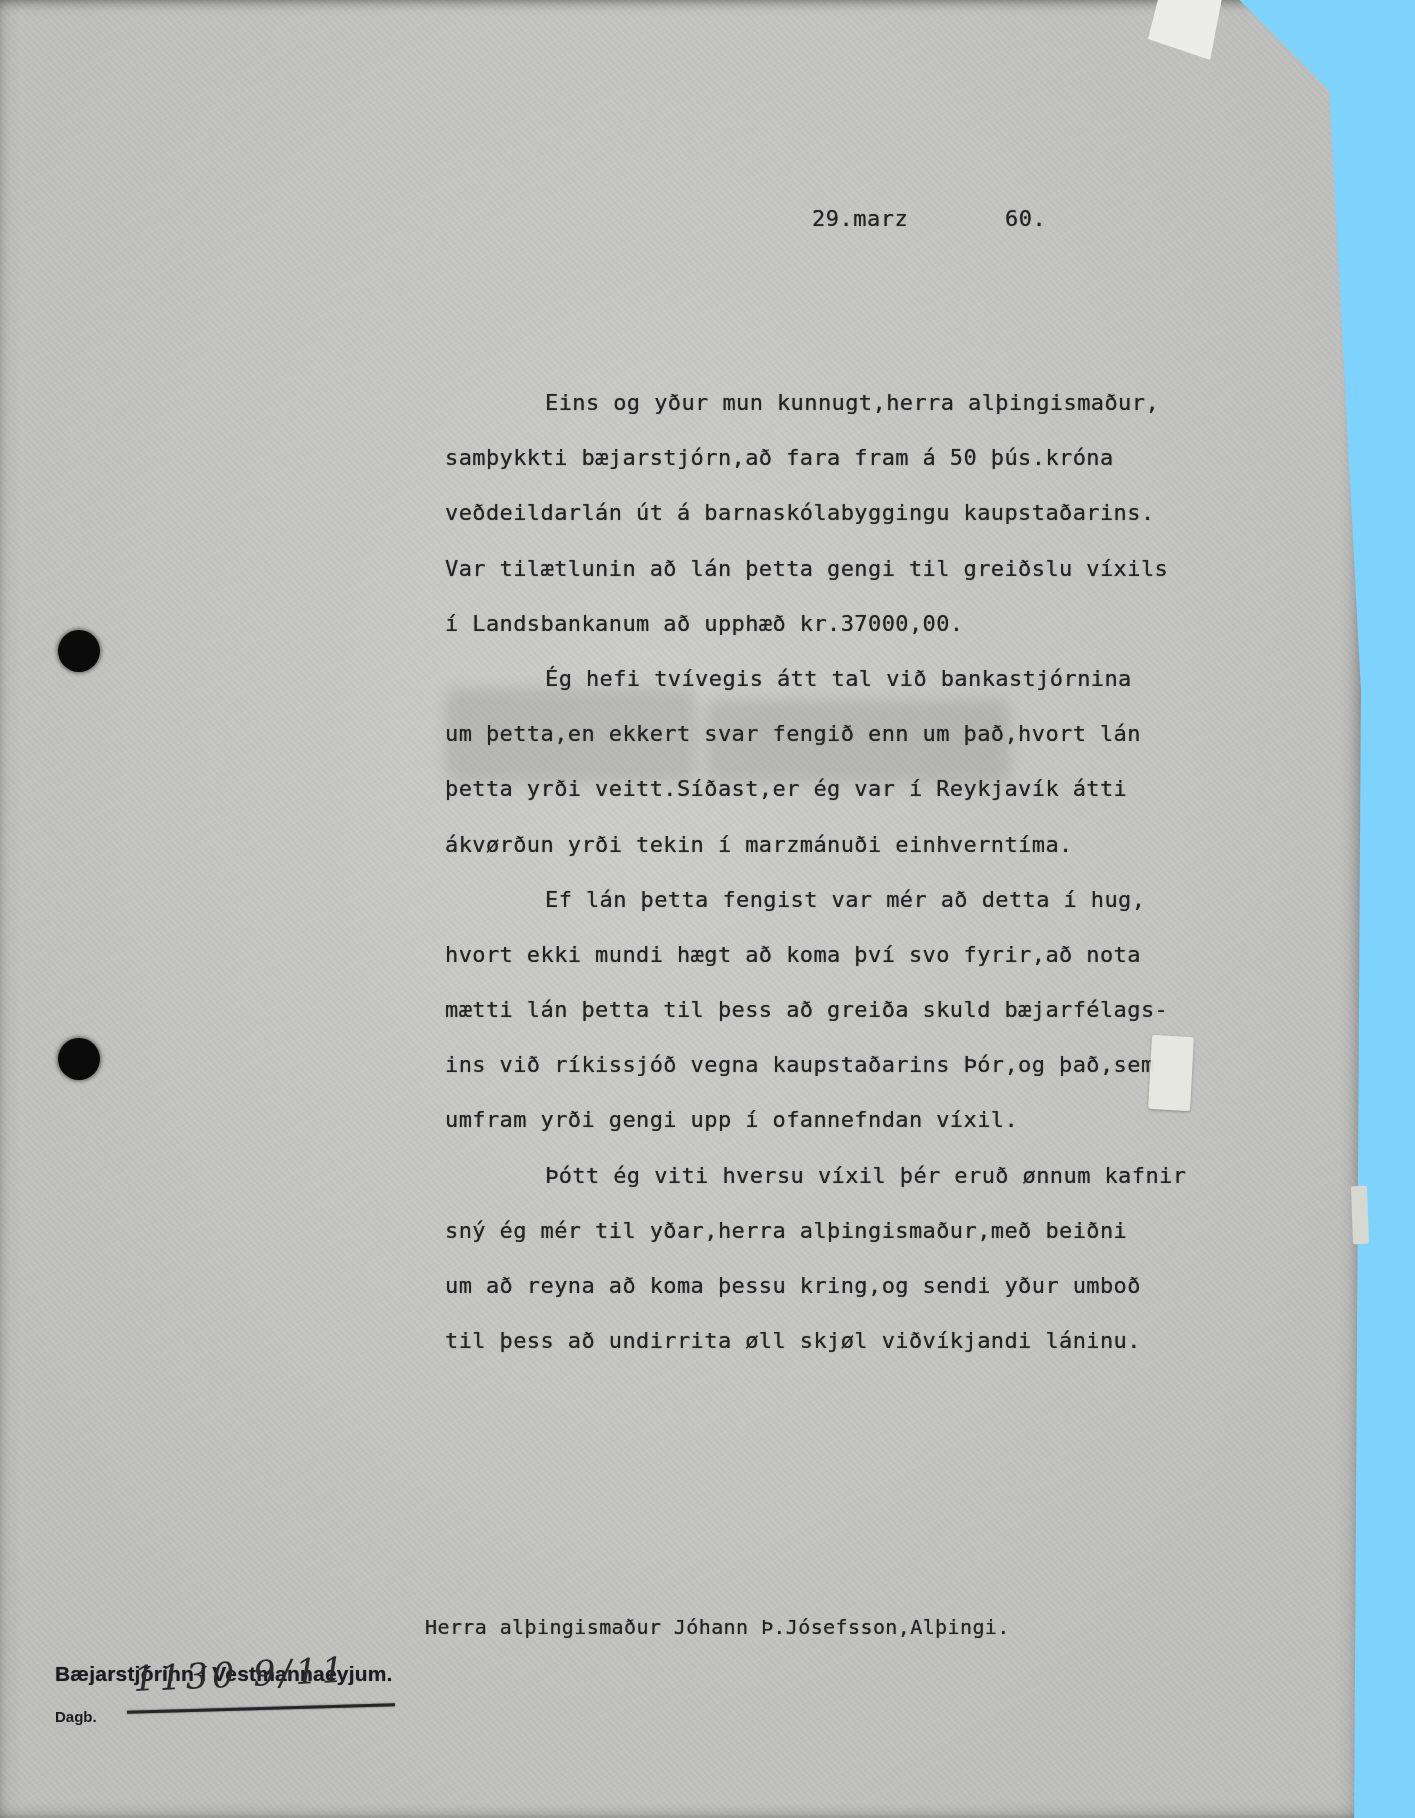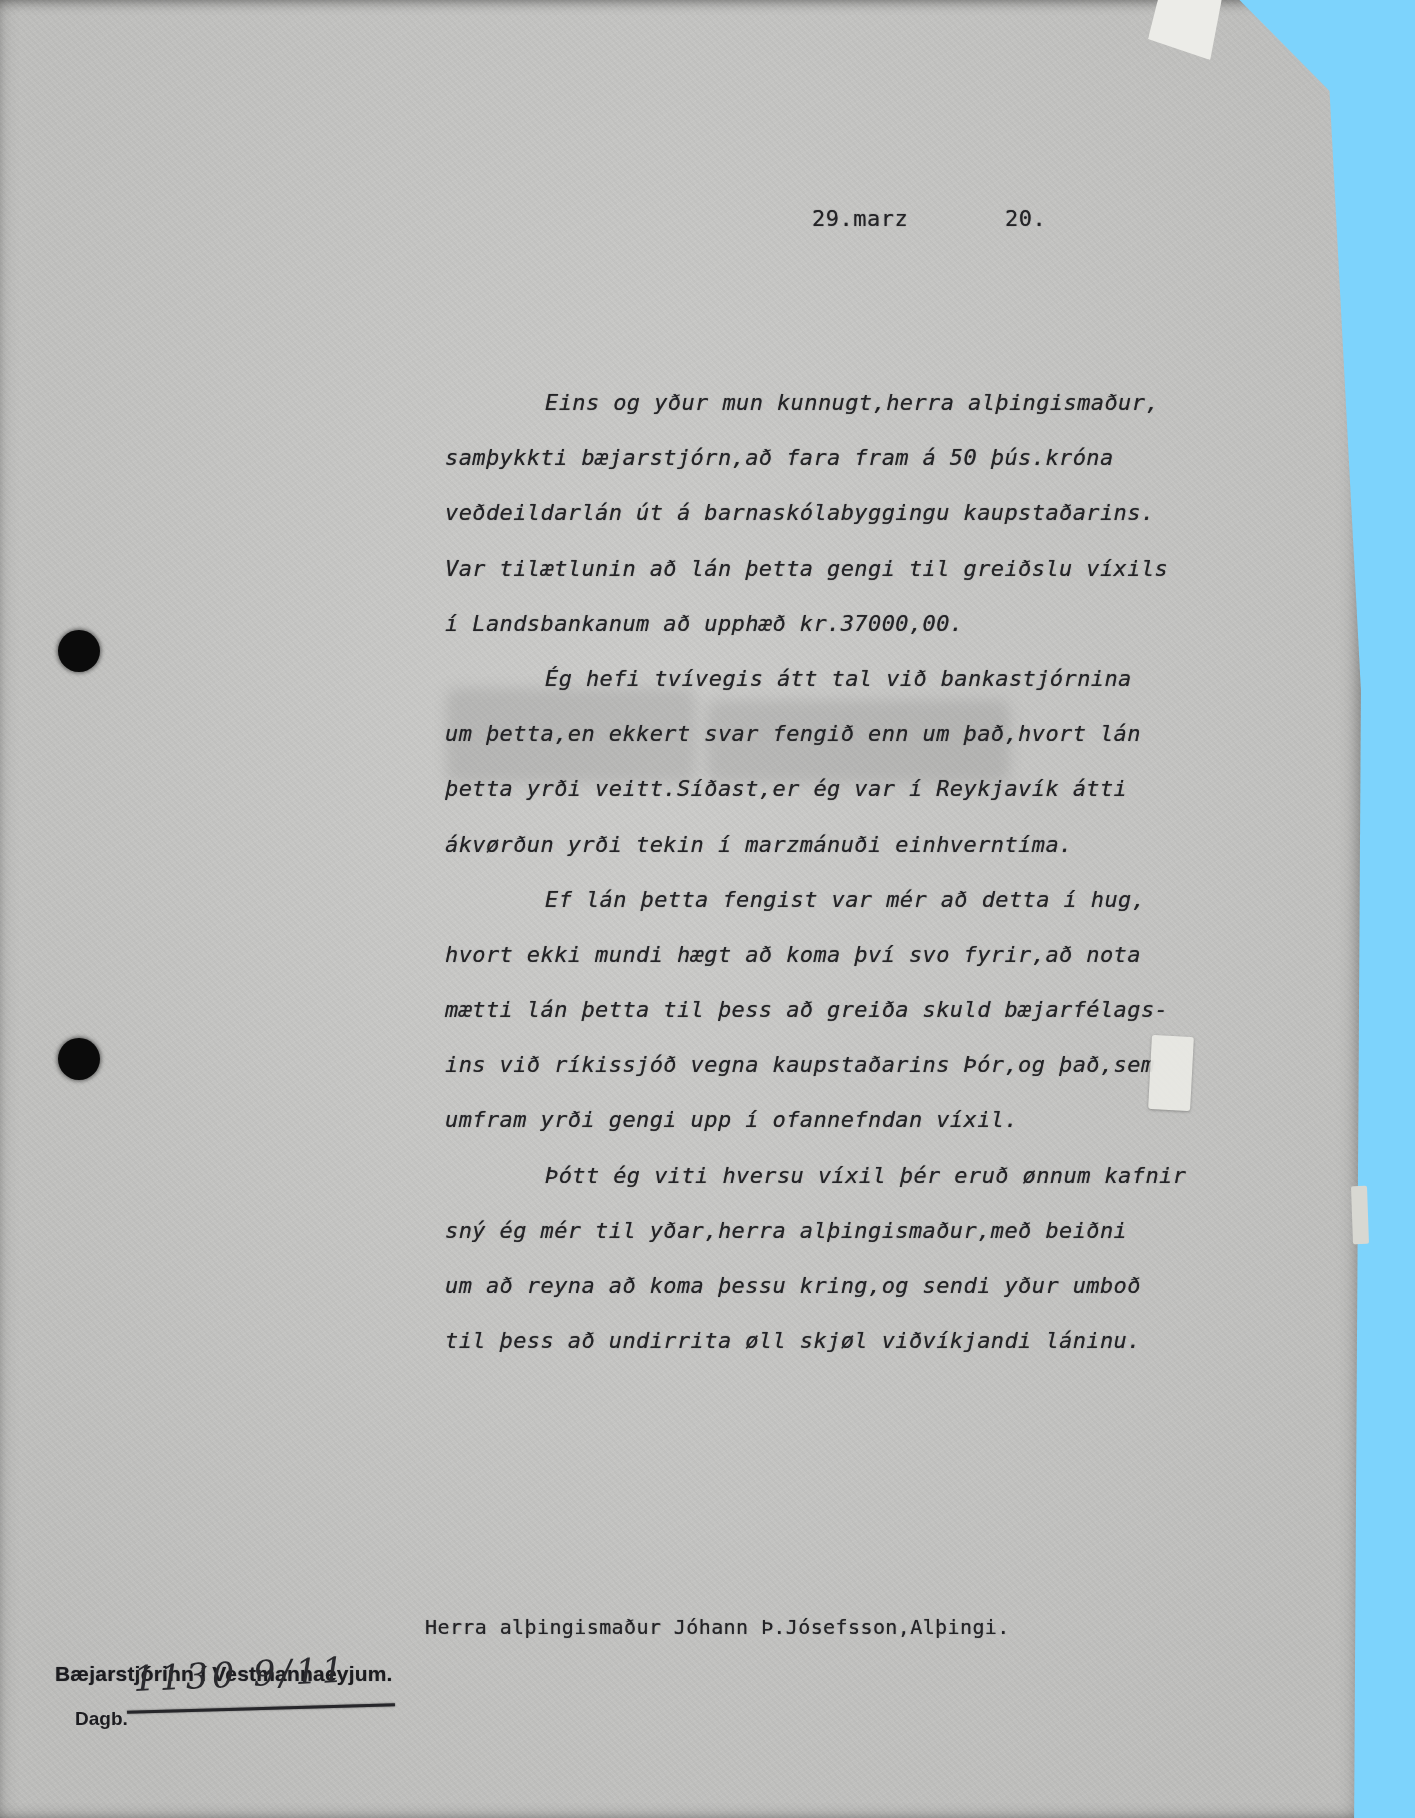--- a/index.html
+++ b/index.html
@@ -10,27 +10,27 @@
     background-image:
       radial-gradient(ellipse at 48% 42%, rgba(255,255,255,0.07), rgba(0,0,0,0.05) 85%),
       repeating-linear-gradient(47deg, rgba(0,0,0,0.018) 0 2px, rgba(255,255,255,0.012) 2px 5px),
       repeating-linear-gradient(-31deg, rgba(255,255,255,0.02) 0 1px, rgba(0,0,0,0.012) 1px 4px);
     clip-path:polygon(0 0, 90.8% 0, 97.4% 5%, 99.7% 38%, 99.2% 100%, 0 100%);
     box-shadow:inset 0 10px 14px -10px rgba(0,0,0,0.4), inset -14px 0 22px -12px rgba(0,0,0,0.55), inset 12px 0 20px -14px rgba(0,0,0,0.25), inset 0 -10px 16px -12px rgba(0,0,0,0.3);
   }
   .ink{color:#232326;text-shadow:0 0 1px rgba(25,25,28,0.65);}
   .date-line{position:absolute;left:812px;top:206px;font-size:22px;letter-spacing:0.5px;}
   .date-line .year{position:absolute;left:193px;top:0;}
-  .body-text{position:absolute;left:445px;top:375px;width:720px;font-size:22px;font-style:italic;}
+  .body-text{position:absolute;left:445px;top:375px;width:720px;font-size:22px;}
   .line{height:55.2px;line-height:55.2px;white-space:pre;letter-spacing:0.4px;}
   .line.indent{padding-left:100px;}
   .recipient{position:absolute;left:425px;top:1612px;font-size:20px;line-height:30px;white-space:pre;letter-spacing:0.4px;}
   .stamp{position:absolute;left:55px;top:1645px;color:#1c1c20;}
   .stamp-office{font-family:"Liberation Sans",sans-serif;font-weight:bold;font-size:21px;letter-spacing:0.2px;text-shadow:0 0 1px rgba(20,20,25,0.6);margin-top:17px;}
-  .stamp-dagb{font-family:"Liberation Sans",sans-serif;font-weight:bold;font-size:19px;margin-top:22px;margin-left:20px;}
+  .stamp-dagb{font-family:"Liberation Sans",sans-serif;font-weight:bold;font-size:15px;margin-top:22px;}
   .handwriting{
     position:absolute;left:78px;top:8px;width:280px;
     font-family:"DejaVu Serif",serif;font-style:italic;font-size:35px;
     transform:rotate(-2.5deg);letter-spacing:4px;color:#2a2a2e;white-space:pre;
   }
   .hand-underline{position:absolute;left:72px;top:62px;width:268px;height:3px;background:#26262a;transform:rotate(-1.6deg);box-shadow:0 0 2px rgba(0,0,0,0.5);}
   .punch-hole{position:absolute;width:42px;height:42px;border-radius:50%;background:#0b0b0b;box-shadow:0 0 4px 1px rgba(0,0,0,0.55);}
   .hole-top{left:58px;top:630px;}
   .hole-bottom{left:58px;top:1038px;}
   .bleed{position:absolute;background:rgba(110,110,108,0.20);filter:blur(7px);border-radius:12px;}
@@ -41,21 +41,21 @@
   .edge-notch{position:absolute;left:1352px;top:1186px;width:16px;height:58px;background:#d8d8d2;transform:rotate(-2deg);border-radius:2px;}
 </style>
 </head>
 <body>
 
 <div class="scan">
   <div class="paper">
 
     <div class="date-line ink">
       <span>29.marz</span>
-      <span class="year">20.</span>
+      <span class="year">60.</span>
     </div>
 
     <div class="bleed bleed-1"></div>
     <div class="bleed bleed-2"></div>
 
     <div class="body-text ink">
       <div class="line indent">Eins og yður mun kunnugt,herra alþingismaður,</div>
       <div class="line">samþykkti bæjarstjórn,að fara fram á 50 þús.króna</div>
       <div class="line">veðdeildarlán út á barnaskólabyggingu kaupstaðarins.</div>
       <div class="line">Var tilætlunin að lán þetta gengi til greiðslu víxils</div>

